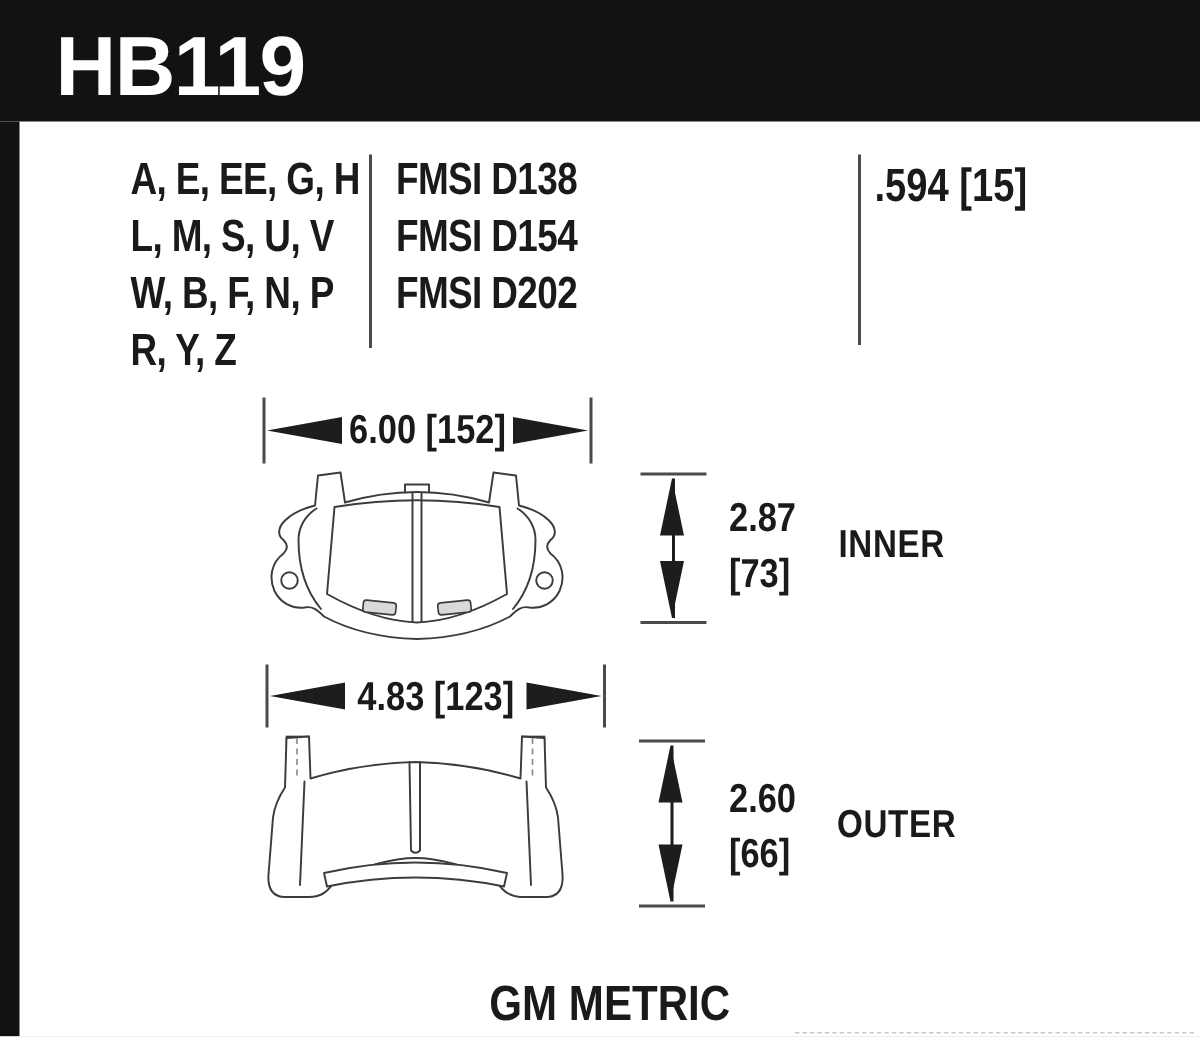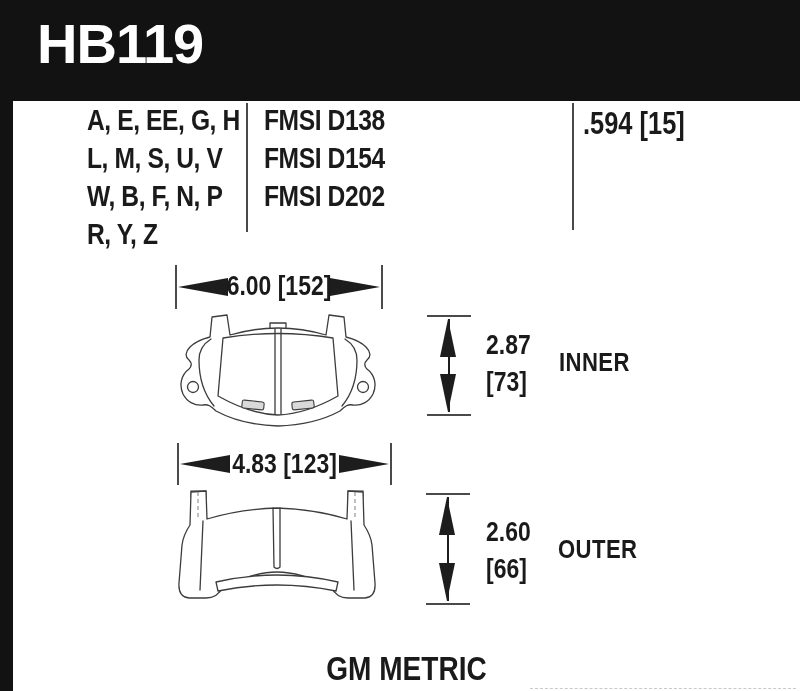--- a/index.html
+++ b/index.html
@@ -2,29 +2,29 @@
 <html><head>
 <meta charset="utf-8">
 <style>
   html,body{margin:0;padding:0;background:#e8e8e8;}
   .sheet{
     position:relative;width:800px;height:691px;background:#ffffff;
     font-family:"Liberation Sans","DejaVu Sans",sans-serif;color:#1a1a1a;
     overflow:hidden;margin:0 auto;
   }
   .abs{position:absolute;}
-  .header-bar{left:0;top:0;width:800px;height:101px;background:#121212;}
+  .header-bar{left:0;top:0;width:800px;height:81px;background:#121212;}
   .part-number{left:37px;top:11px;font-size:56px;font-weight:bold;color:#ffffff;letter-spacing:-1px;}
   .left-strip{left:0;top:81px;width:13px;height:610px;background:#121212;}
   .b{font-weight:bold;}
   .cx82{transform:scaleX(.82);transform-origin:0 0;}
   .tblcol{font-size:30px;font-weight:bold;line-height:38px;letter-spacing:-0.5px;white-space:nowrap;}
   .vdiv{width:2px;background:#4a4a4a;}
   
-  .hdim{height:44px;}
+  .hdim{height:44px;padding-left:12px;}
   .htick{position:absolute;top:0;bottom:0;width:2px;background:#4a4a4a;}
   .arr{position:absolute;width:0;height:0;}
   .arr-left{top:13px;border-top:9px solid transparent;border-bottom:9px solid transparent;border-right:50px solid #1d1d1d;}
   .arr-right{top:13px;border-top:9px solid transparent;border-bottom:9px solid transparent;border-left:50px solid #1d1d1d;}
   .hdim-label{position:absolute;left:0;right:0;top:6px;text-align:center;font-size:27px;font-weight:bold;transform:scaleX(.85);transform-origin:50% 50%;white-space:nowrap;}
   
   .vdim{width:44px;}
   .vtick{position:absolute;left:0;right:0;height:2px;background:#4a4a4a;}
   .vshaft{position:absolute;left:21px;top:4px;bottom:4px;width:2px;background:#1d1d1d;}
   .arr-up{left:13px;top:4px;border-left:8px solid transparent;border-right:8px solid transparent;border-bottom:38px solid #1d1d1d;}

